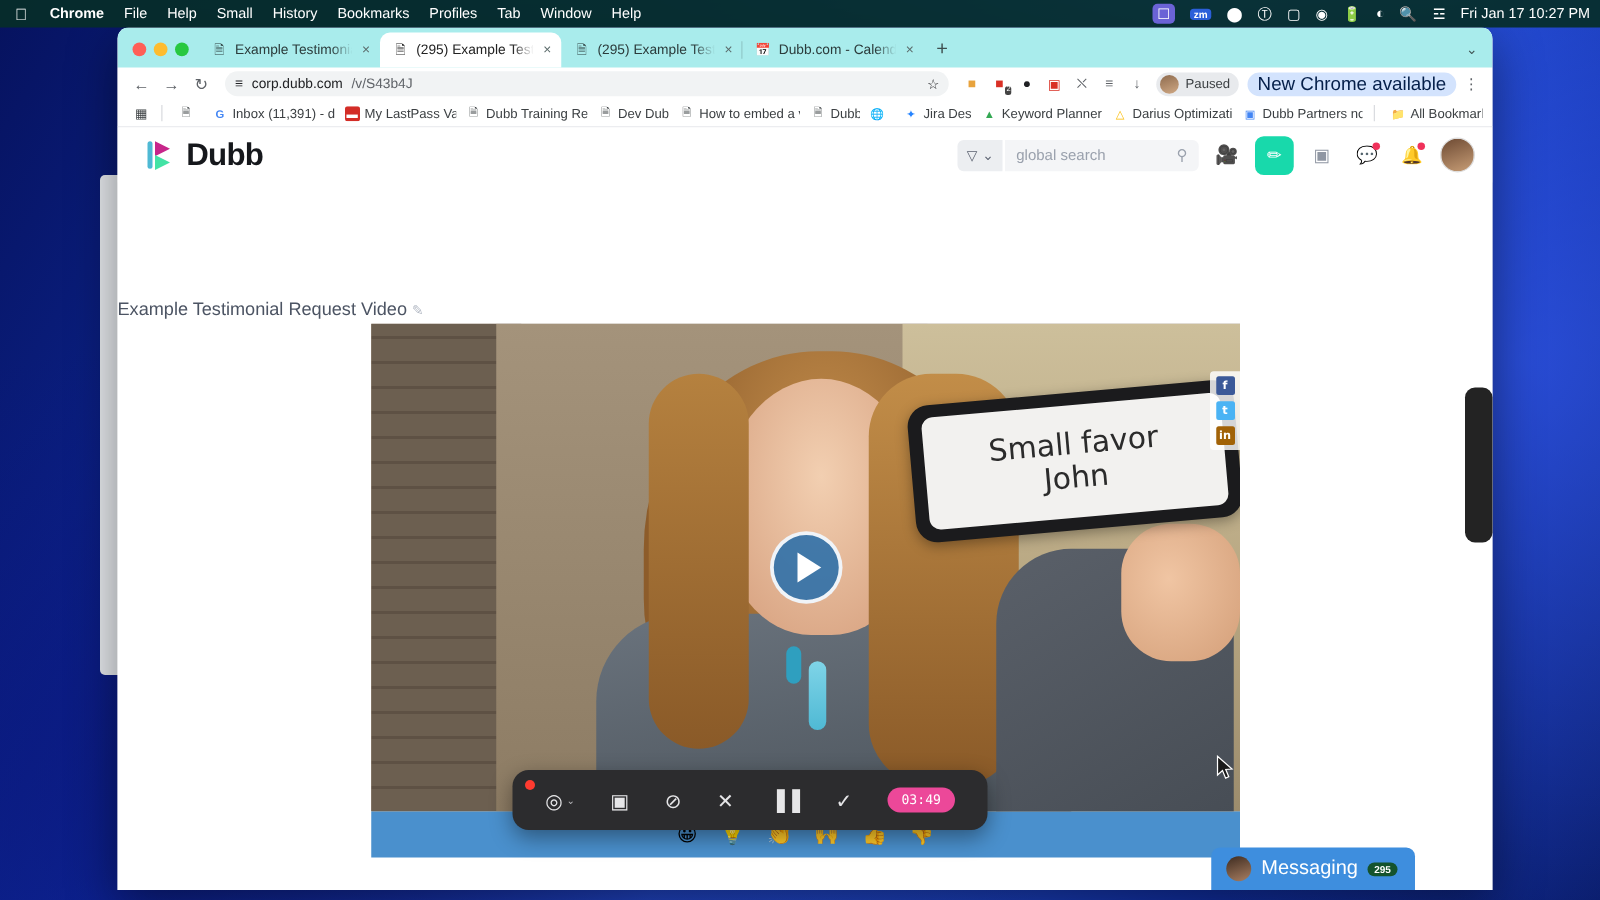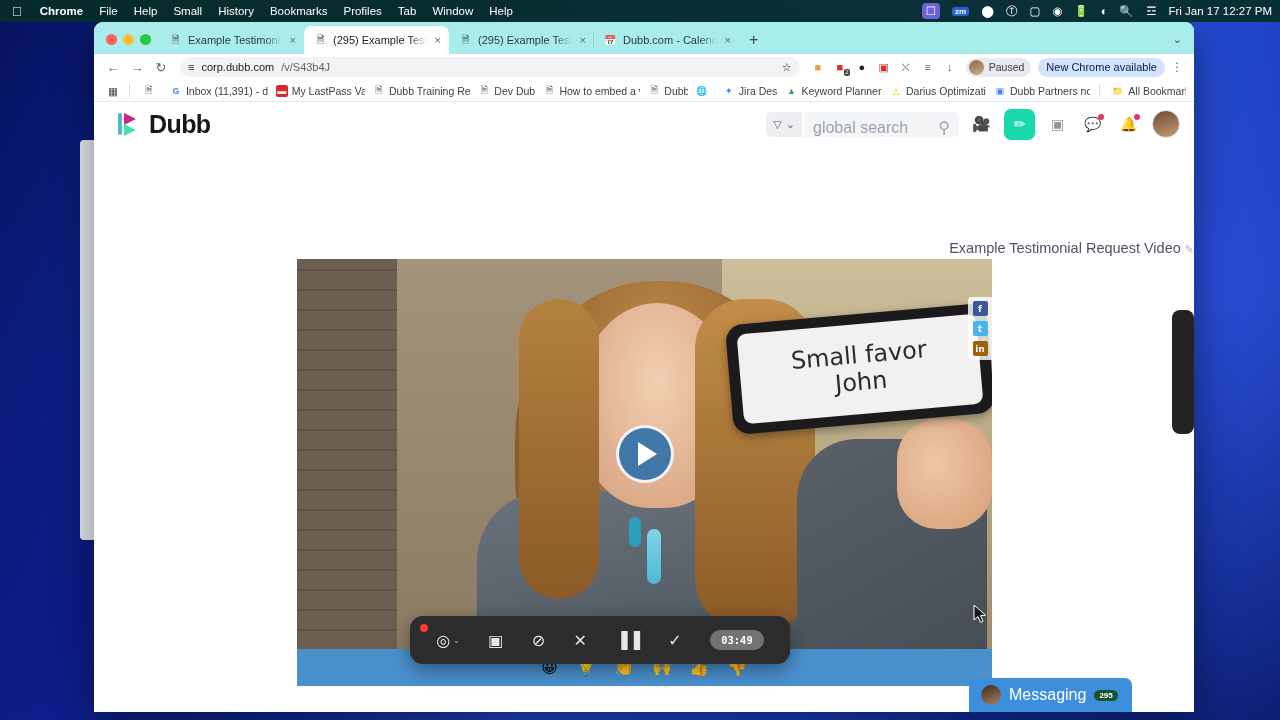--- a/index.html
+++ b/index.html
@@ -118,21 +118,21 @@
     display: flex; align-items: center; gap: 5px; padding: 0 7px 0 3px;
     height: 19px; border-radius: 10px; background: #e8eaed;
     font-size: 10.5px; color: #3c4043; margin-left: 4px;
   }
   #profile-chip .av {
     width: 15px; height: 15px; border-radius: 50%;
     background: linear-gradient(160deg,#8e6b4e,#d0a985);
   }
   #new-chrome-chip {
     height: 19px; border-radius: 10px; background: #d3e3fd; color: #041e49;
-    font-size: 11px; display: flex; align-items: center; padding: 0 8px;
+    font-size: 15px; display: flex; align-items: center; padding: 0 8px;
     margin-left: 5px; white-space: nowrap;
   }
   #chrome-menu-btn { font-size: 12px; color: #5f6368; padding: 0 4px; letter-spacing: -1px;}
 
   
   #bookmarks {
     height: 22px; background: #fff; display: flex; align-items: center;
     padding: 0 8px; gap: 2px; font-size: 10.5px; color: #3c4043;
     border-bottom: 1px solid #e6e8eb;
   }
@@ -157,22 +157,22 @@
     width: 26px; height: 26px; position: relative;
   }
   #logo .logo-text { font-size: 25px; font-weight: bold; color: #16181c; letter-spacing: -.6px; }
   #header-right { display: flex; align-items: center; gap: 9px; }
   #filter-pill {
     display: flex; align-items: center; gap: 4px; background: #eceef1;
     height: 25px; border-radius: 5px 0 0 5px; padding: 0 7px; color: #5b6270; font-size: 11px;
   }
   #global-search {
     background: #f4f5f7; height: 25px; width: 155px; border-radius: 0 5px 5px 0;
-    display: flex; align-items: flex-end; justify-content: space-between;
-    padding: 0 9px; font-size: 16px; color: #9aa1ad; margin-left: -7px;
+    display: flex; align-items: center; justify-content: space-between;
+    padding: 0 9px; font-size: 12px; color: #9aa1ad; margin-left: -7px;
   }
   .hdr-ico {
     width: 27px; height: 27px; display: flex; align-items: center;
     justify-content: center; position: relative; font-size: 14px; color: #9097a3;
   }
   #record-btn { color: #f0506e; font-size: 15px; }
   #compose-btn {
     width: 31px; height: 31px; border-radius: 7px; background: #18d9ab;
     color: #fff; display: flex; align-items: center; justify-content: center;
     font-size: 14px;
@@ -182,21 +182,21 @@
     background: #f0315a; border-radius: 50%;
   }
   #avatar-hdr {
     width: 28px; height: 28px; border-radius: 50%;
     background: linear-gradient(160deg,#6d4a33,#c79d76);
     border: 1px solid #ddd;
   }
 
   
   #video-title {
-    text-align: right; font-size: 14.5px; color: #4c5463;
+    text-align: left; font-size: 14.5px; color: #4c5463;
     position: absolute; top: 138px; left: 0; right: 0; z-index: 2;
   }
   #video-title .pencil { color: #b3b9c4; font-size: 11px; margin-left: 4px; }
 
   #video-wrap {
     position: absolute; left: 203px; top: 157px; width: 695px;
   }
   #video-frame {
     width: 695px; height: 390px; position: relative; overflow: hidden;
     background: #8d7c66;
@@ -324,21 +324,21 @@
   #rec-dot {
     position: absolute; left: 10px; top: 8px; width: 8px; height: 8px;
     border-radius: 50%; background: #ff3b30;
   }
   .rec-ico {
     color: #e6e6e8; font-size: 16px; display: flex; align-items: center; gap: 3px;
     font-family: "DejaVu Sans", sans-serif;
   }
   .rec-ico .chev { font-size: 8px; color: #b8b8bc; }
   #rec-timer {
-    background: #737373; color: #fff; font-size: 10.5px; font-weight: bold;
+    background: #ec4899; color: #fff; font-size: 10.5px; font-weight: normal;
     border-radius: 11px; padding: 4px 11px; font-family: "DejaVu Sans Mono", monospace;
   }
 
   
   #messaging {
     position: absolute; right: 62px; bottom: 0; width: 163px; height: 34px;
     background: #3e8ede; border-radius: 7px 7px 0 0; display: flex;
     align-items: center; gap: 8px; padding: 0 12px; z-index: 25;
   }
   #messaging .mav {
@@ -384,21 +384,21 @@
   <span class="status-ico boxed">☐</span>
   <span class="status-ico blue">zm</span>
   <span class="status-ico">⬤</span>
   <span class="status-ico">Ⓣ</span>
   <span class="status-ico">▢</span>
   <span class="status-ico">◉</span>
   <span class="status-ico">🔋</span>
   <span class="status-ico">◐</span>
   <span class="status-ico">🔍</span>
   <span class="status-ico">☲</span>
-  <span class="clock">Fri Jan 17  12:27 PM</span>
+  <span class="clock">Fri Jan 17  10:27 PM</span>
 </div>
 
 <div id="bg-window-sliver"></div>
 
 <div id="chrome-window">
 
   <div id="tabstrip">
     <div class="traffic">
       <span class="dot r"></span>
       <span class="dot y"></span>

